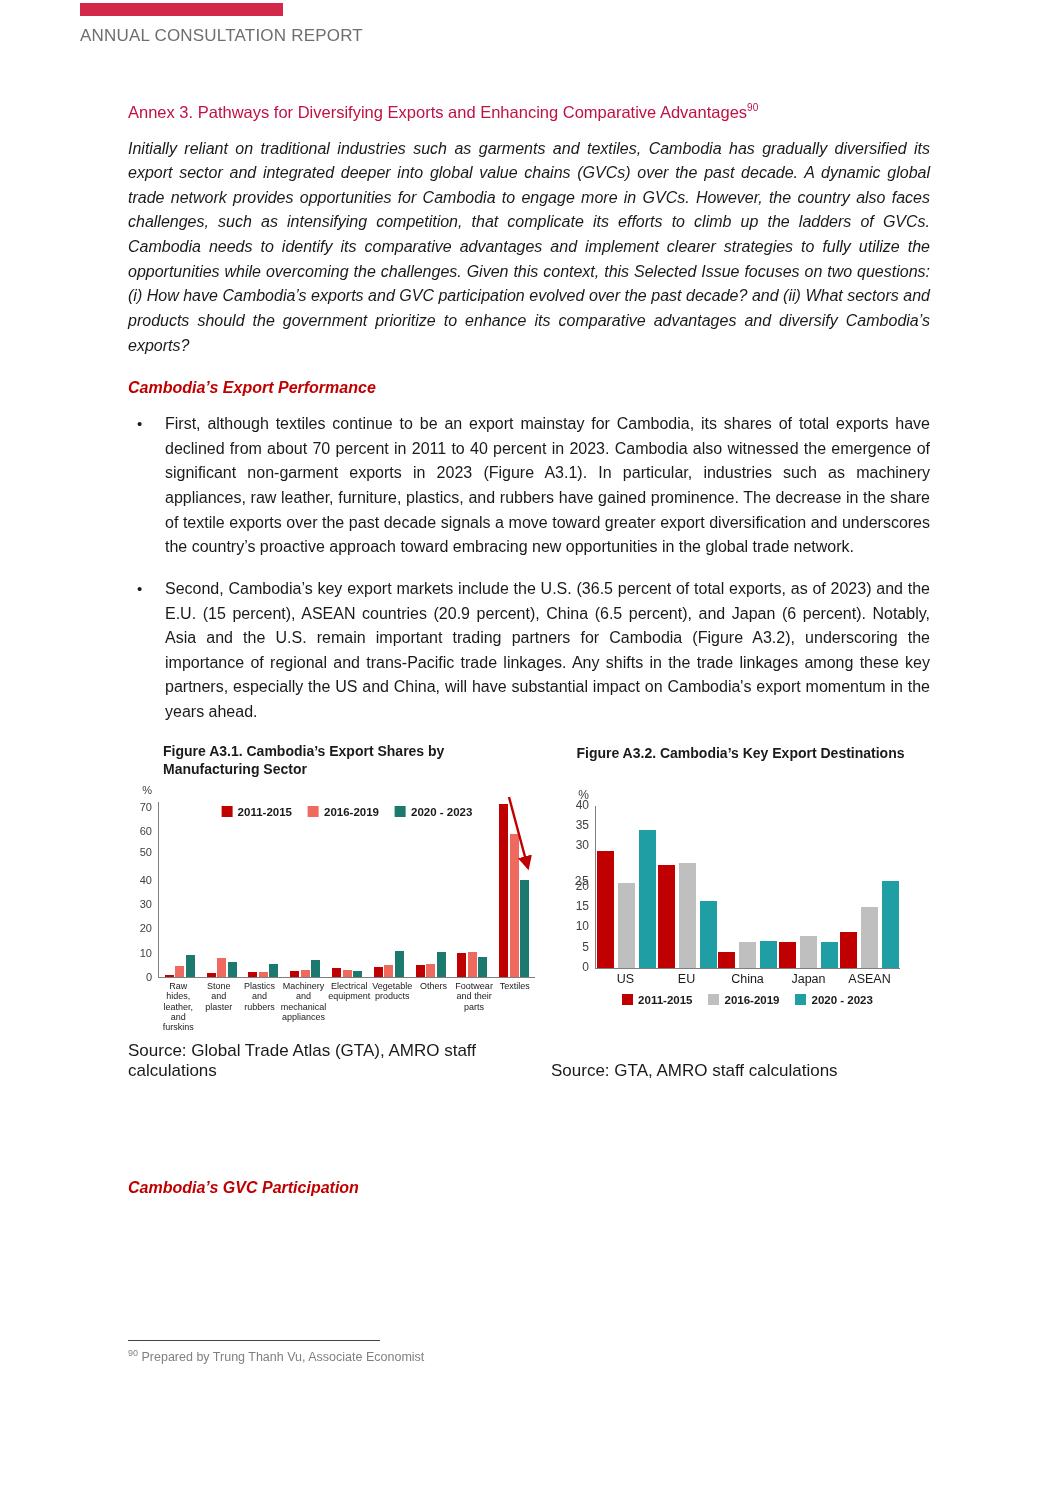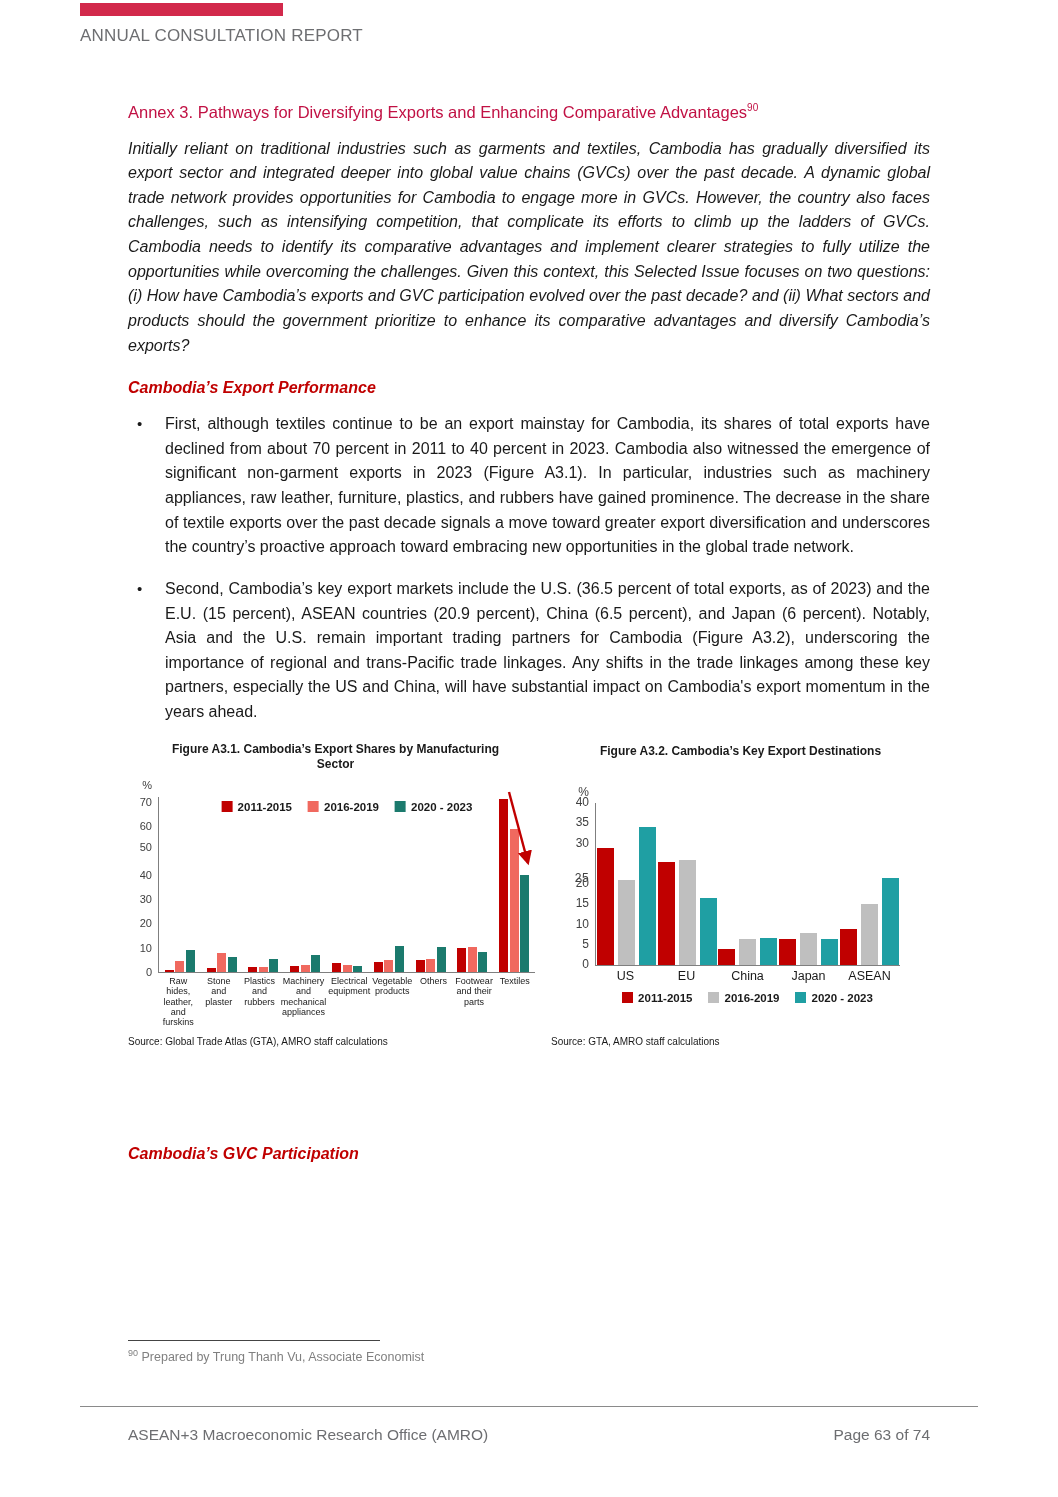--- a/index.html
+++ b/index.html
@@ -27,24 +27,24 @@
   .numbered .num{display:inline-block;width:42px;}
   ul.bullets{margin:15px 0 0 0;padding:0;list-style:none;}
   ul.bullets li{position:relative;padding-left:37px;margin-bottom:17px;
     font-size:16px;line-height:1.54;text-align:justify;}
   ul.bullets li .bullet-glyph{position:absolute;left:9px;top:0;font-size:15px;}
   
   .figures-row{display:flex;margin-top:12px;align-items:stretch;}
   .figure{display:flex;flex-direction:column;min-height:292px;}
   .figure.left{width:415px;}
   .figure.right{flex:1;padding-left:8px;}
-  .fig-title{font-size:12px;font-weight:bold;text-align:center;line-height:1.3;}
+  .fig-title{font-size:14px;font-weight:bold;text-align:left;line-height:1.3;}
   .figure.left .fig-title{max-width:345px;margin:0 auto 6px auto;}
   .figure.right .fig-title{margin:2px auto 26px auto;}
-  .source{margin-top:auto;font-size:10px;padding-top:8px;}
+  .source{margin-top:auto;font-size:17px;padding-top:8px;}
   
   .chart{display:flex;margin-top:18px;}
   .yaxis{position:relative;}
   .yaxis .tick{position:absolute;right:6px;font-size:11px;color:#404040;}
   .yaxis .ylab{position:absolute;top:-18px;right:6px;font-size:11px;color:#404040;}
   .plot{position:relative;border-left:1.5px solid #7f7f7f;border-bottom:1.5px solid #7f7f7f;}
   .cat-row{position:absolute;left:0;right:0;bottom:0;display:flex;}
   .cat{flex:1;display:flex;justify-content:center;align-items:flex-end;}
   .bars{display:flex;align-items:flex-end;}
   .bar{display:block;}
@@ -285,20 +285,14 @@
 
     <h2 class="section-heading gvc-heading">Cambodia’s GVC Participation</h2>
 
   </div>
 
   <div class="footnote-area">
     <div class="footnote-rule"></div>
     <div class="footnote-text"><sup>90</sup> <span>Prepared by Trung Thanh Vu, Associate Economist</span></div>
   </div>
 
-  <div class="page-footer">
-    <div class="footer-row">
-      <span class="fl">ASEAN+3 Macroeconomic Research Office (AMRO)</span>
-      <span class="fr">Page 63 of 74</span>
-    </div>
-  </div>
 
 </div>
 
 </body></html>

